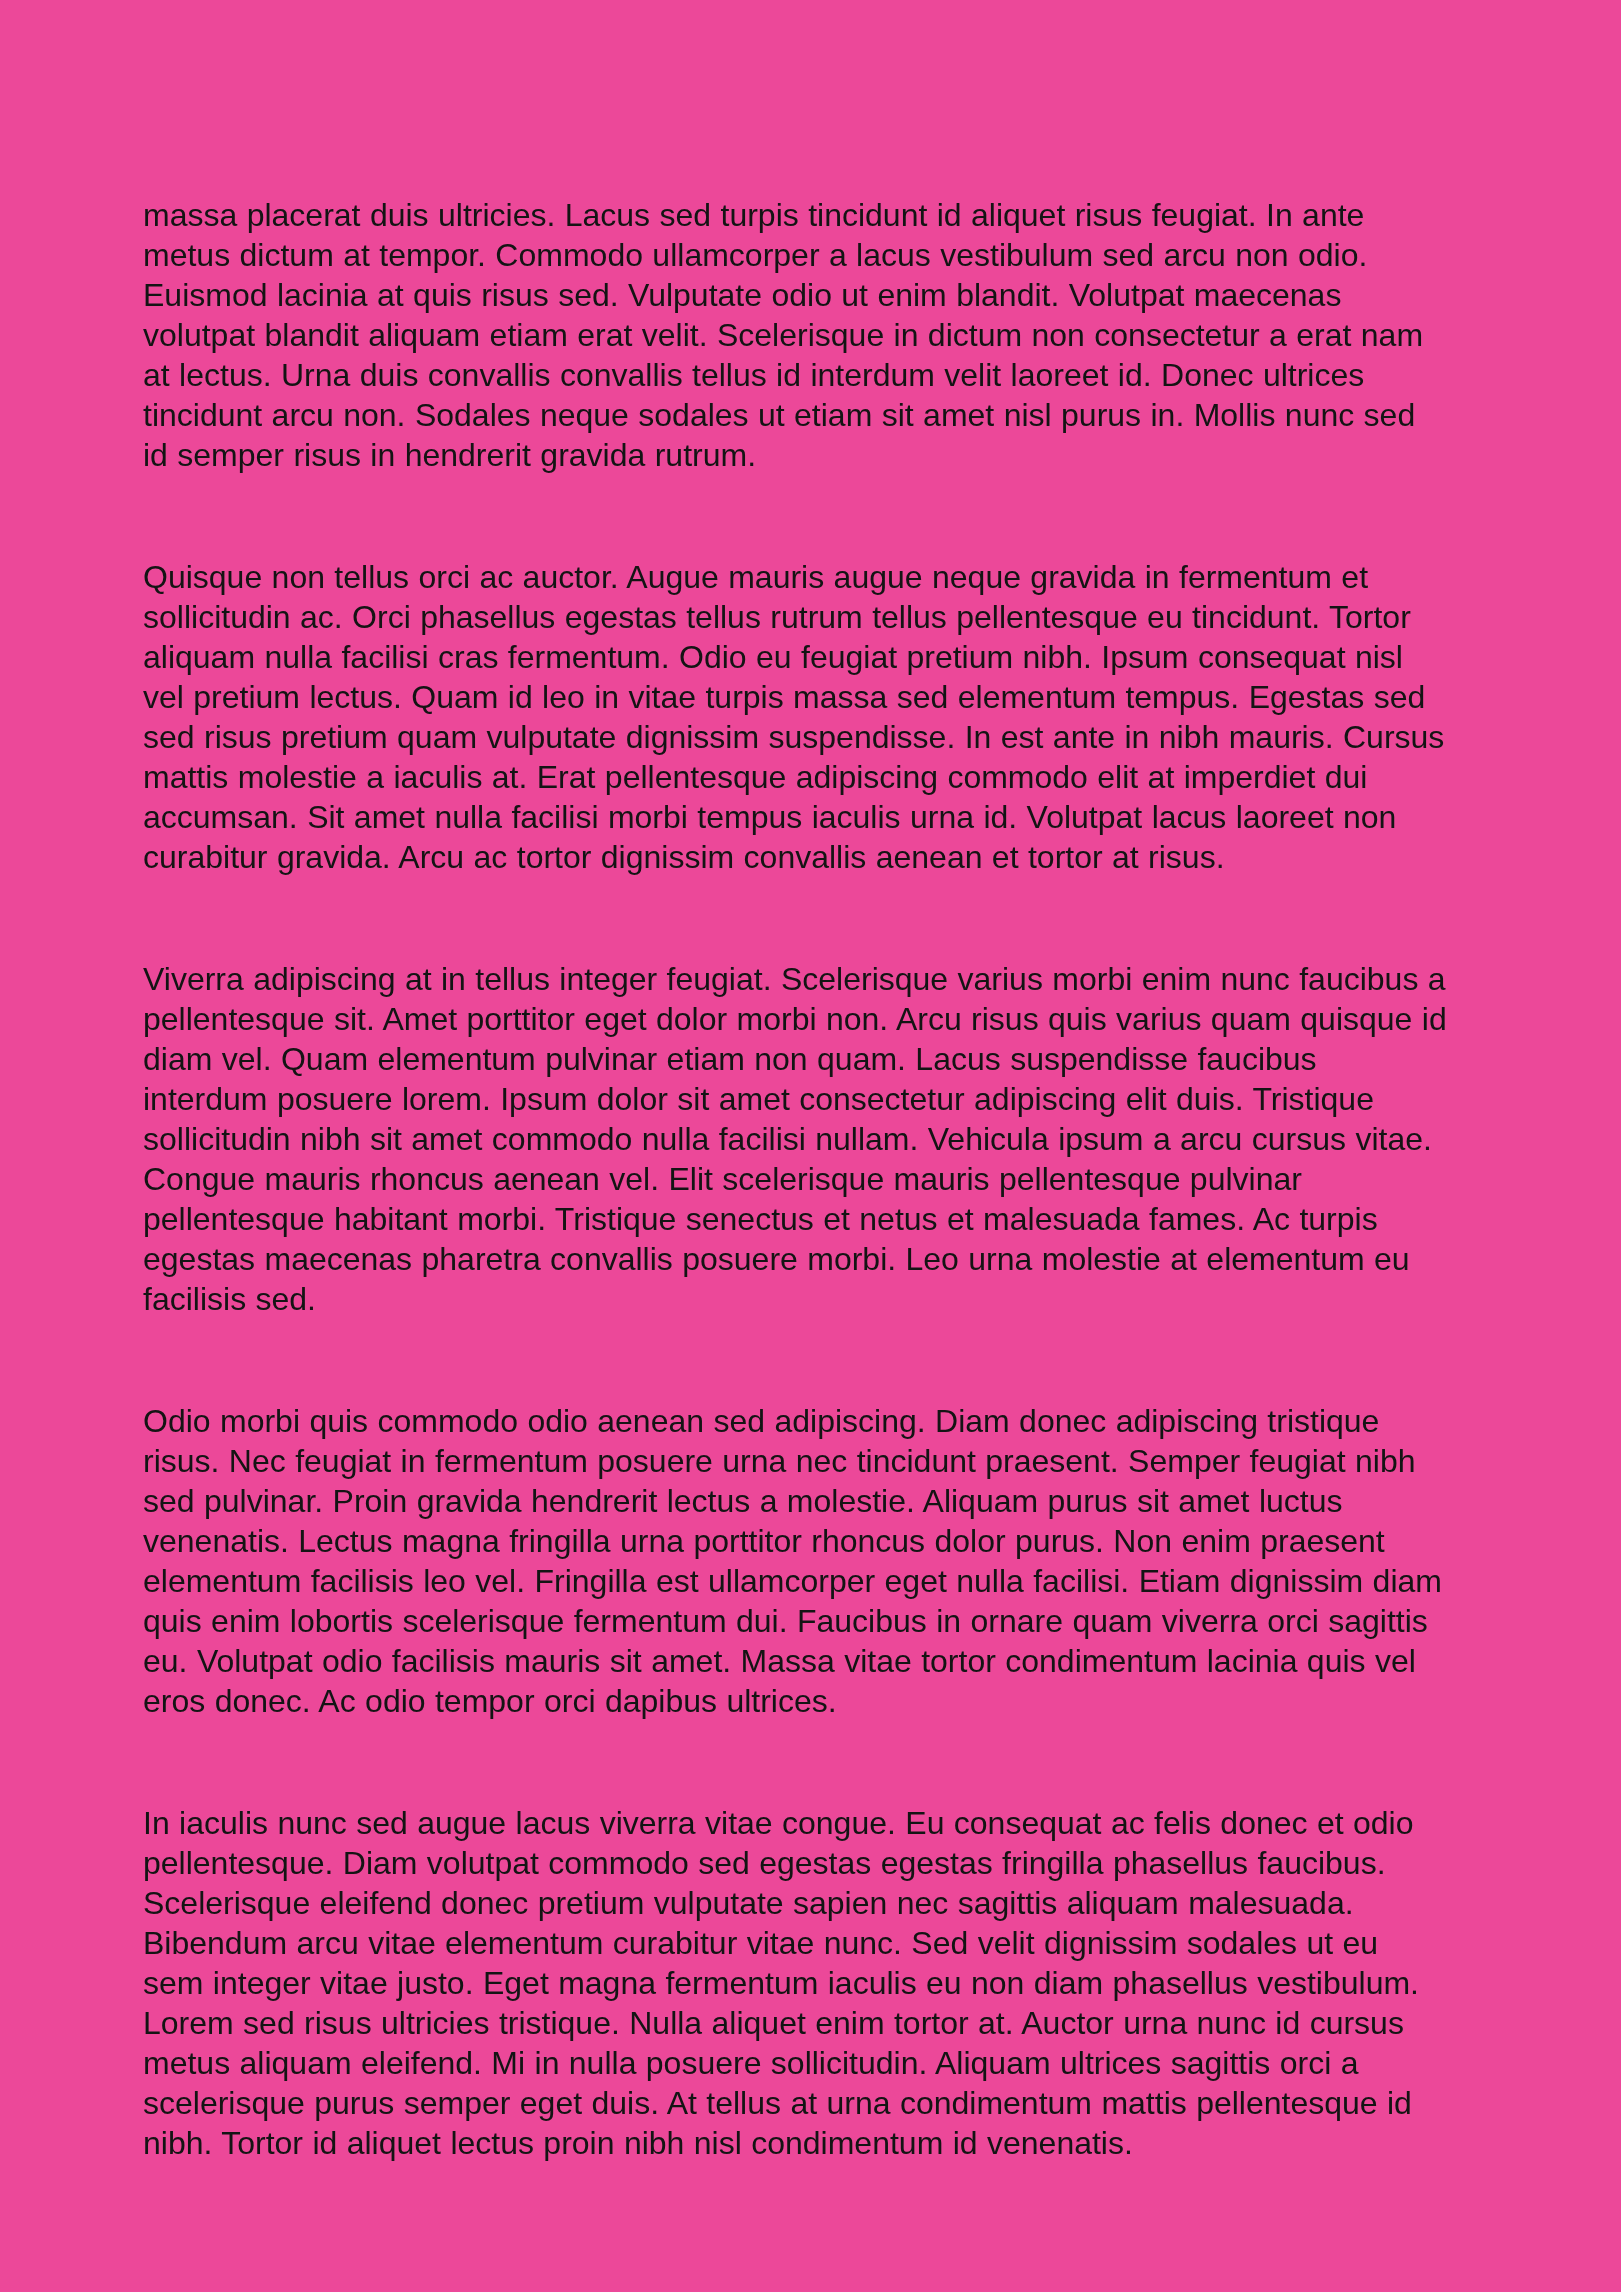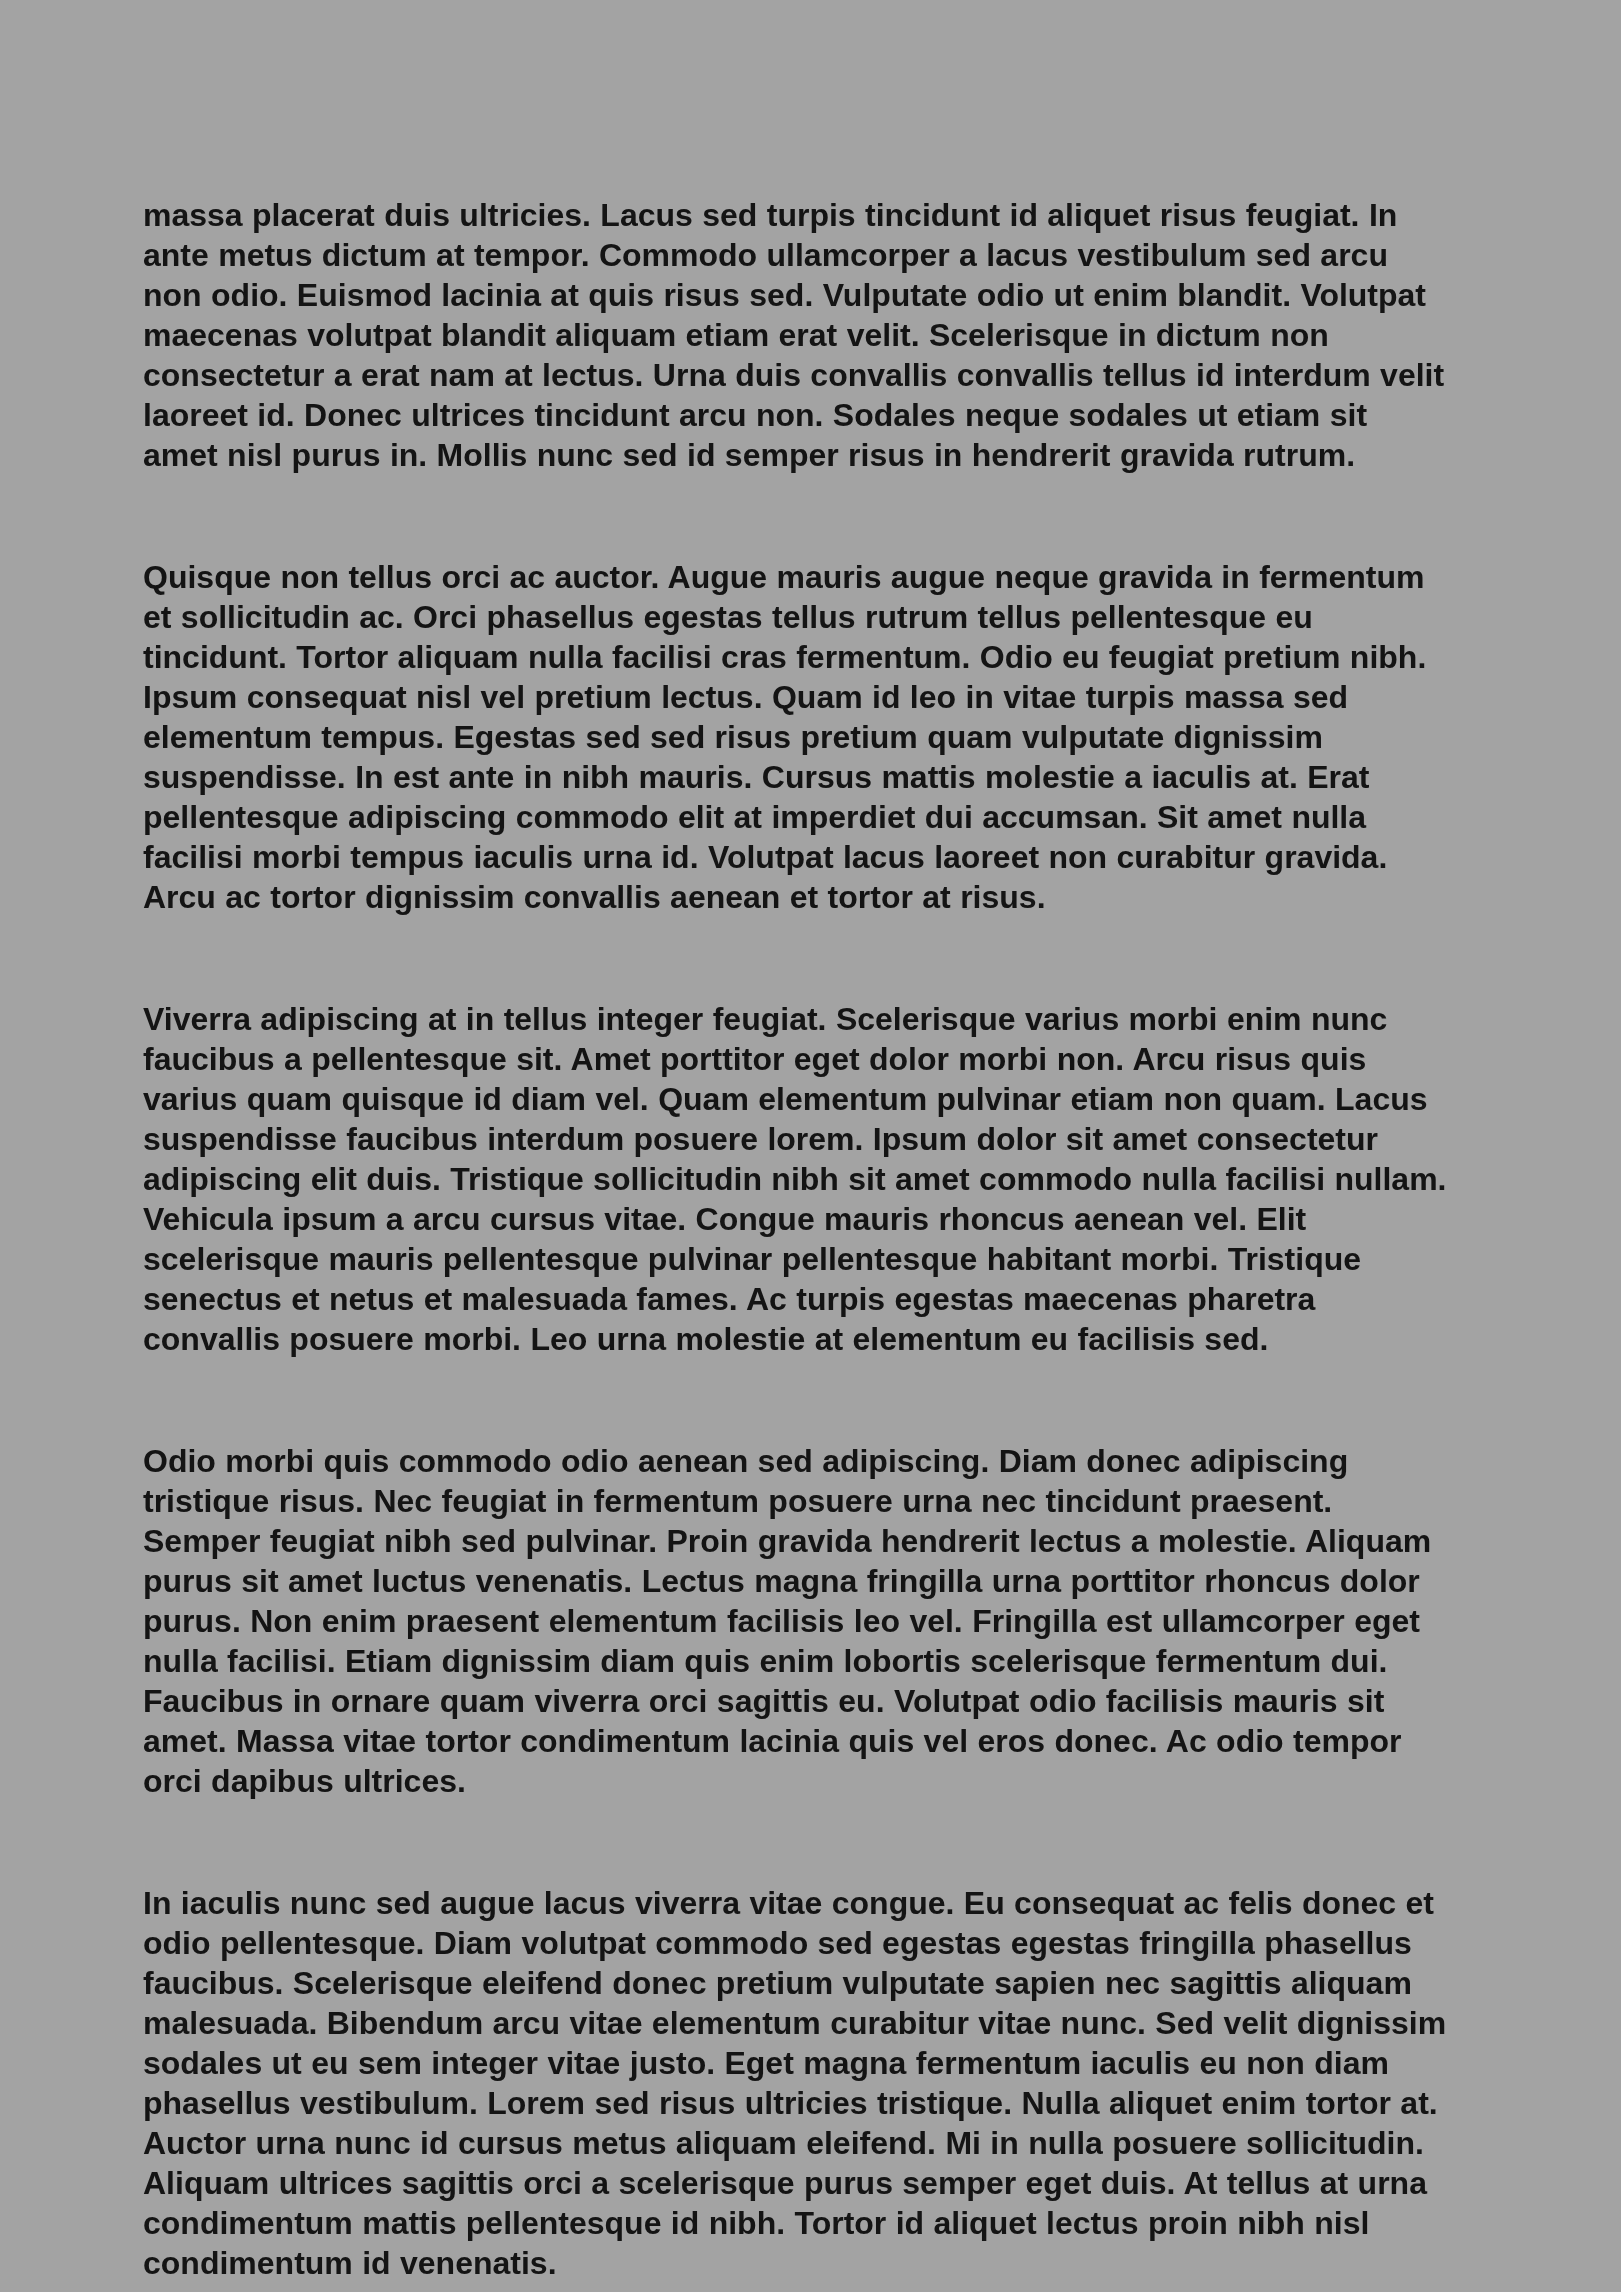--- a/index.html
+++ b/index.html
@@ -5,28 +5,28 @@
   html, body {
     margin: 0;
     padding: 0;
     background: #ffffff;
   }
   .page {
     position: relative;
     width: 1621px;
     height: 2293px;
     box-sizing: border-box;
-    background: #a3a3a3;
+    background: #ec4899;
     padding: 195px 174px 0 143px;
     overflow: hidden;
     font-family: "Liberation Sans", "DejaVu Sans", sans-serif;
     font-size: 32px;
     line-height: 40px;
     color: #141414;
-    font-weight: 700;
+    font-weight: 400;
   }
   .page p {
     margin: 0 0 82px 0;
     text-align: left;
     word-spacing: 0.5px;
   }
 </style>
 </head>
 <body>
 

